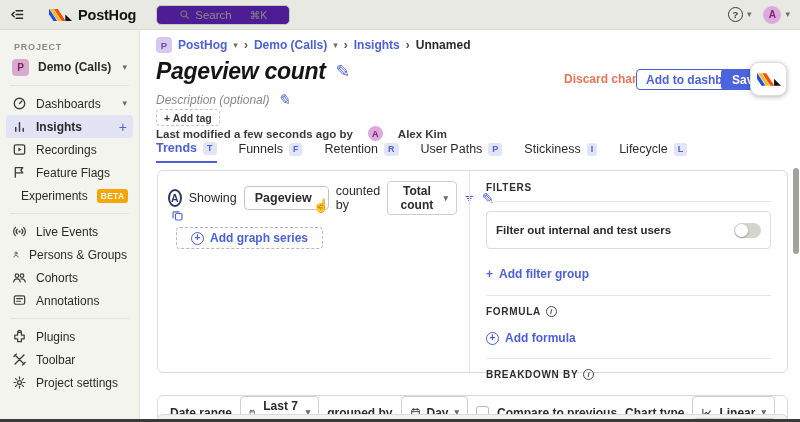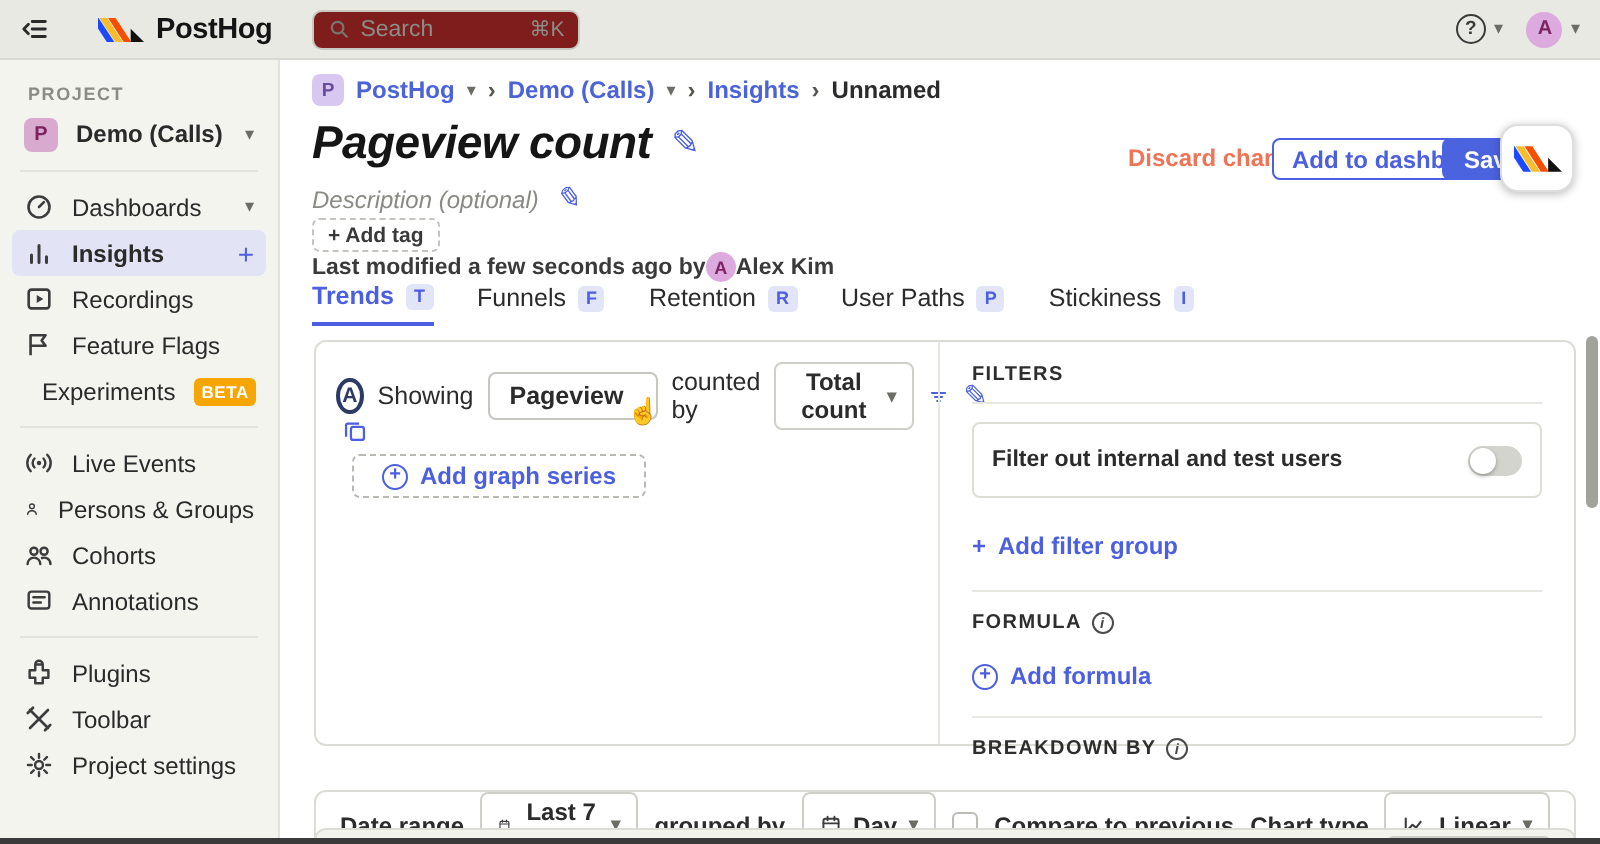--- a/index.html
+++ b/index.html
@@ -14,23 +14,23 @@
   
   #topbar {
     position:absolute; left:0; top:0; width:800px; height:30px;
     background:#e9e9e3; border-bottom:1px solid #d9d9d2;
     display:flex; align-items:center; padding:0 10px; gap:10px;
   }
   .collapse-btn { display:flex; align-items:center; }
   .logo { display:flex; align-items:center; gap:6px; margin-left:14px; }
   .logo-text { font-weight:bold; font-size:14.5px; color:#141414; letter-spacing:-0.2px; }
   .searchbox {
-    margin-left:10px; width:134px; height:20px; background:#7f1d1d;
+    margin-left:10px; width:134px; height:20px; background:#4c1d95;
     border:1px solid #c9c9c2; border-radius:5px;
-    display:flex; align-items:center; padding:0 7px; gap:5px;
+    display:flex; align-items:center; padding:0 22px; gap:5px;
   }
   .searchbox .ph { font-size:11.5px; color:#8d8d87; flex:1; }
   .searchbox .kbd { font-size:10.5px; color:#8d8d87; }
   .topbar-right { margin-left:auto; display:flex; align-items:center; gap:4px; }
   .help-circle {
     width:15px; height:15px; border:1.4px solid #3a3a3a; border-radius:50%;
     display:flex; align-items:center; justify-content:center;
     font-size:9.5px; font-weight:bold; color:#3a3a3a;
   }
   .caret { font-size:9px; color:#6c6c66; line-height:1; }
@@ -83,21 +83,21 @@
   .page-title { position:absolute; left:16px; top:28px; display:flex; align-items:center; gap:10px; }
   .page-title h1 { font-size:23px; font-weight:bold; font-style:italic; color:#151515; letter-spacing:-0.3px; }
   .pencil { color:#4b5fe0; font-size:15px; line-height:1; }
   .description { position:absolute; left:16px; top:62px; display:flex; align-items:center; gap:8px;
     font-size:12px; font-style:italic; color:#8a8a84; }
   .addtag-btn {
     position:absolute; left:16px; top:79px; height:17px; display:inline-flex; align-items:center; gap:4px;
     border:1px dashed #c4c4be; border-radius:4px; padding:0 7px; font-size:10.5px; font-weight:600; color:#3a3a3a;
     background:#fff;
   }
-  .modified { position:absolute; left:16px; top:96px; display:flex; align-items:center; gap:0;
+  .modified { position:absolute; left:16px; top:96px; display:flex; align-items:center; gap:15px;
     font-size:11.5px; font-weight:600; color:#3a3a3a; }
 
   .discard-btn { position:absolute; left:424px; top:42px; font-size:12px; font-weight:600; color:#ef7457; background:none; border:none; }
   .add-dash-btn {
     position:absolute; left:496px; top:39px; height:21px; padding:0 9px;
     border:1px solid #4b5fe0; border-radius:4px; background:#fff;
     font-size:12px; font-weight:600; color:#4b5fe0; display:flex; align-items:center;
   }
   .save-btn {
     position:absolute; left:581px; top:39px; height:21px; padding:0 11px;
@@ -395,20 +395,24 @@
       <span>Retention</span>
       <span class="tab-badge">R</span>
     </div>
     <div class="tab">
       <span>User Paths</span>
       <span class="tab-badge">P</span>
     </div>
     <div class="tab">
       <span>Stickiness</span>
       <span class="tab-badge">I</span>
+    </div>
+    <div class="tab">
+      <span>Lifecycle</span>
+      <span class="tab-badge">L</span>
     </div>
   </div>
 
   <div id="query-card" class="card">
     <div class="series-pane">
       <div class="series-row">
         <span class="series-badge">A</span>
         <span class="mid-label">Showing</span>
         <button class="event-btn">
           <span>Pageview</span>

